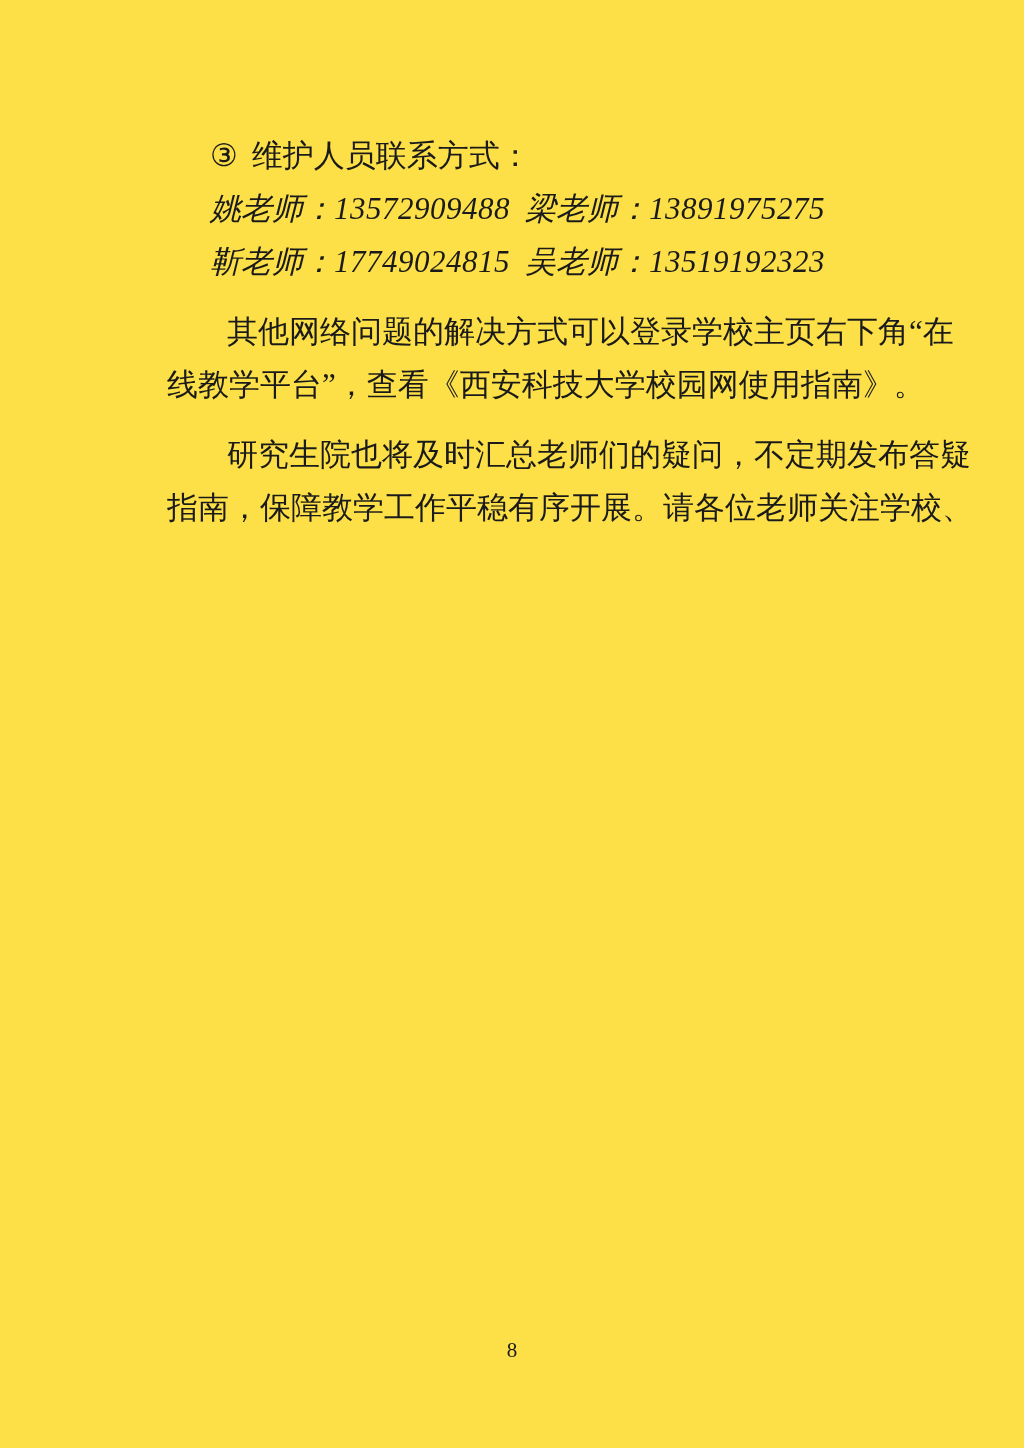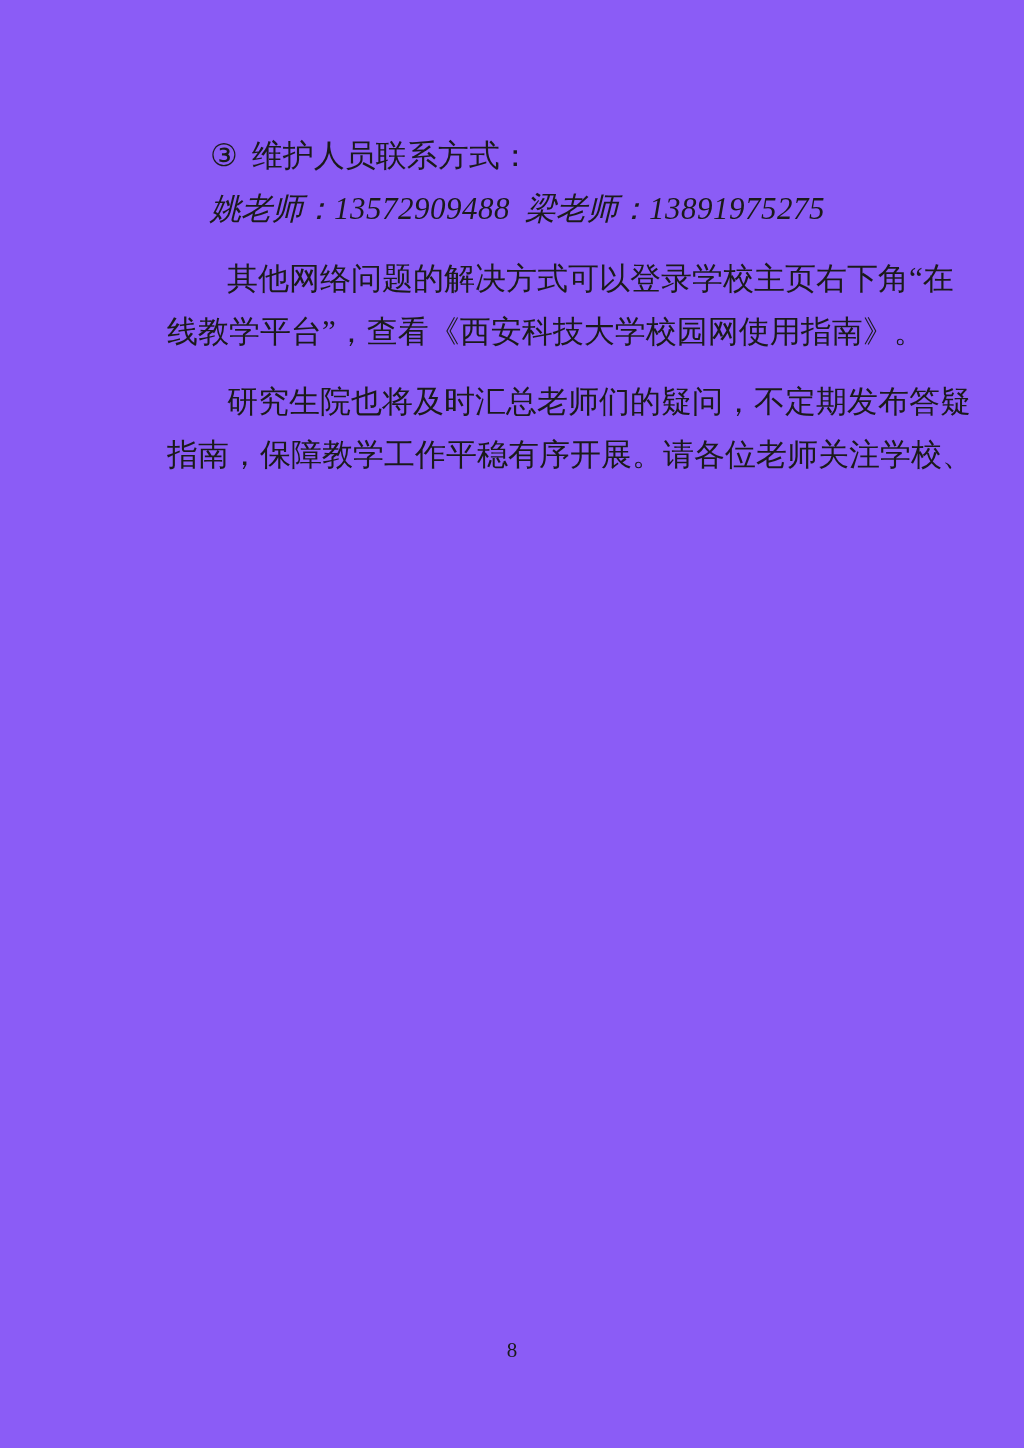--- a/index.html
+++ b/index.html
@@ -4,21 +4,21 @@
 <style>
   html, body {
     margin: 0;
     padding: 0;
     background: #ffffff;
   }
   .page {
     position: relative;
     width: 1024px;
     height: 1448px;
-    background: #8b5cf6;
+    background: #fde047;
     color: #1a1a1a;
     font-family: "Liberation Serif", "DejaVu Serif", serif;
     overflow: hidden;
   }
   .content {
     position: absolute;
     left: 150px;
     top: 129px;
     width: 726px;
     font-size: 31px;
@@ -77,20 +77,28 @@
 
     <div class="contact-row">
       <div class="contact-cell left">
         <span class="c-name">姚老师</span><span class="c-colon">：</span><span class="c-phone">13572909488</span>
       </div>
       <div class="contact-cell right">
         <span class="c-name">梁老师</span><span class="c-colon">：</span><span class="c-phone">13891975275</span>
       </div>
     </div>
 
+    <div class="contact-row">
+      <div class="contact-cell left">
+        <span class="c-name">靳老师</span><span class="c-colon">：</span><span class="c-phone">17749024815</span>
+      </div>
+      <div class="contact-cell right">
+        <span class="c-name">吴老师</span><span class="c-colon">：</span><span class="c-phone">13519192323</span>
+      </div>
+    </div>
 
 
     <div class="paragraph">
       <div class="line indent">其他网络问题的解决方式可以登录学校主页右下角“在</div>
       <div class="line">线教学平台”，查看《西安科技大学校园网使用指南》。</div>
     </div>
 
     <div class="paragraph">
       <div class="line indent">研究生院也将及时汇总老师们的疑问，不定期发布答疑</div>
       <div class="line">指南，保障教学工作平稳有序开展。请各位老师关注学校、</div>

